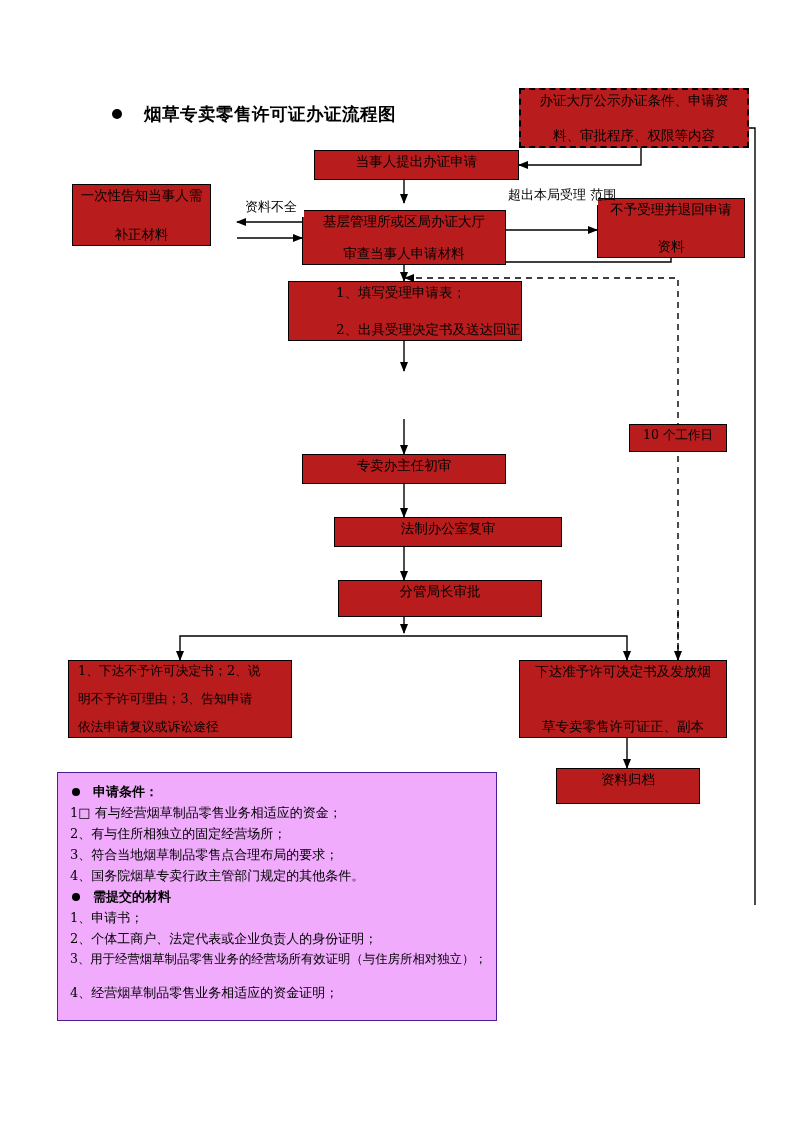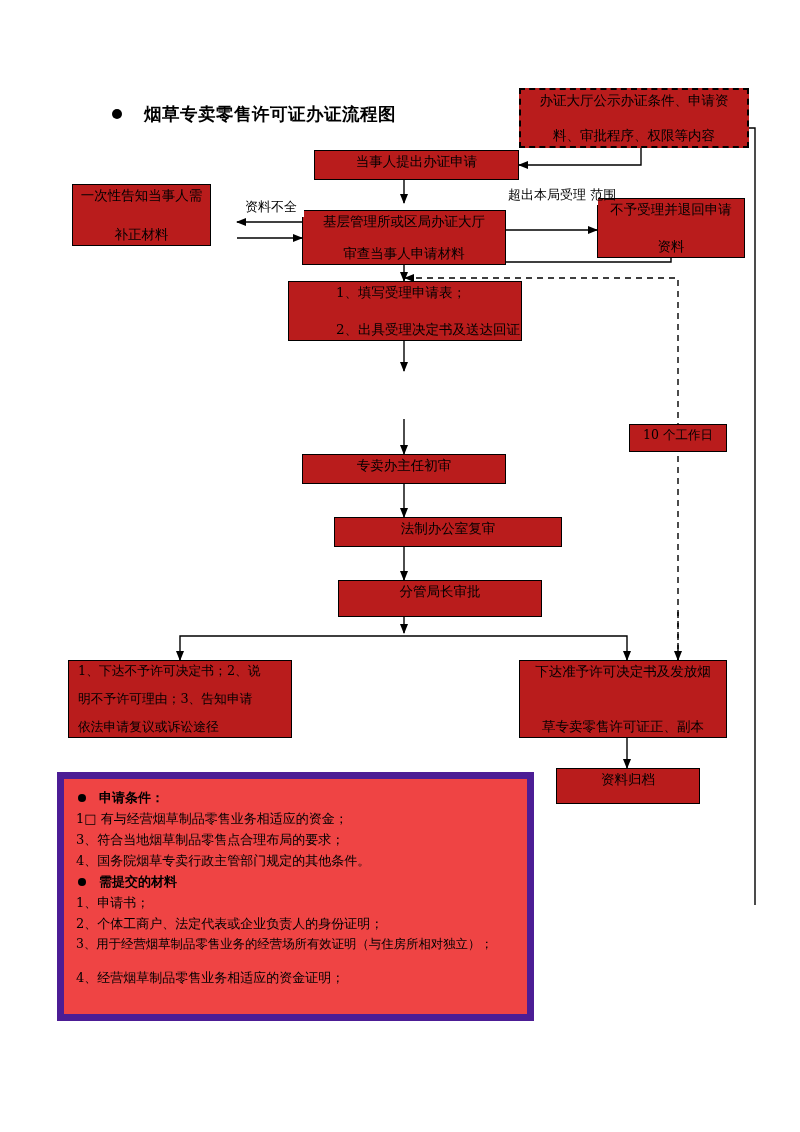--- a/index.html
+++ b/index.html
@@ -47,23 +47,23 @@
   
   .edge-label{
     position:absolute;
     font-family:"DejaVu Serif","Liberation Serif",serif;
     font-size:13px;line-height:1.45;text-align:center;
     white-space:nowrap;background:#fff;
   }
 
   
   .panel{
-    position:absolute;left:57px;top:772px;width:477px;height:249px;
-    border:7px solid #4c1d95;box-sizing:border-box;
-    background:#ef4444;
+    position:absolute;left:57px;top:772px;width:440px;height:249px;
+    border:1px solid #4c1d95;box-sizing:border-box;
+    background:#f0abfc;
     padding:8px 0 0 0;
     font-family:"DejaVu Serif","Liberation Serif",serif;
     font-size:13px;line-height:1.62;
   }
   .panel .hdr{
     display:flex;align-items:center;gap:13px;
     padding-left:14px;font-weight:bold;font-size:13px;
   }
   .panel .hdr .dot{width:8px;height:8px;border-radius:50%;background:#000;flex:0 0 auto;}
   .panel .li{padding-left:12px;white-space:nowrap;}
@@ -192,20 +192,21 @@
     <span class="ln">超出本局受理</span>
     <span class="ln">范围</span>
   </div>
 
   <div class="panel">
     <div class="hdr">
       <span class="dot"></span>
       <span>申请条件：</span>
     </div>
     <div class="li">1□ 有与经营烟草制品零售业务相适应的资金；</div>
+    <div class="li">2、有与住所相独立的固定经营场所；</div>
     <div class="li">3、符合当地烟草制品零售点合理布局的要求；</div>
     <div class="li">4、国务院烟草专卖行政主管部门规定的其他条件。</div>
 
     <div class="hdr">
       <span class="dot"></span>
       <span>需提交的材料</span>
     </div>
     <div class="li">1、申请书；</div>
     <div class="li">2、个体工商户、法定代表或企业负责人的身份证明；</div>
     <div class="li" style="font-size:12.4px;">3、用于经营烟草制品零售业务的经营场所有效证明（与住房所相对独立）；</div>

